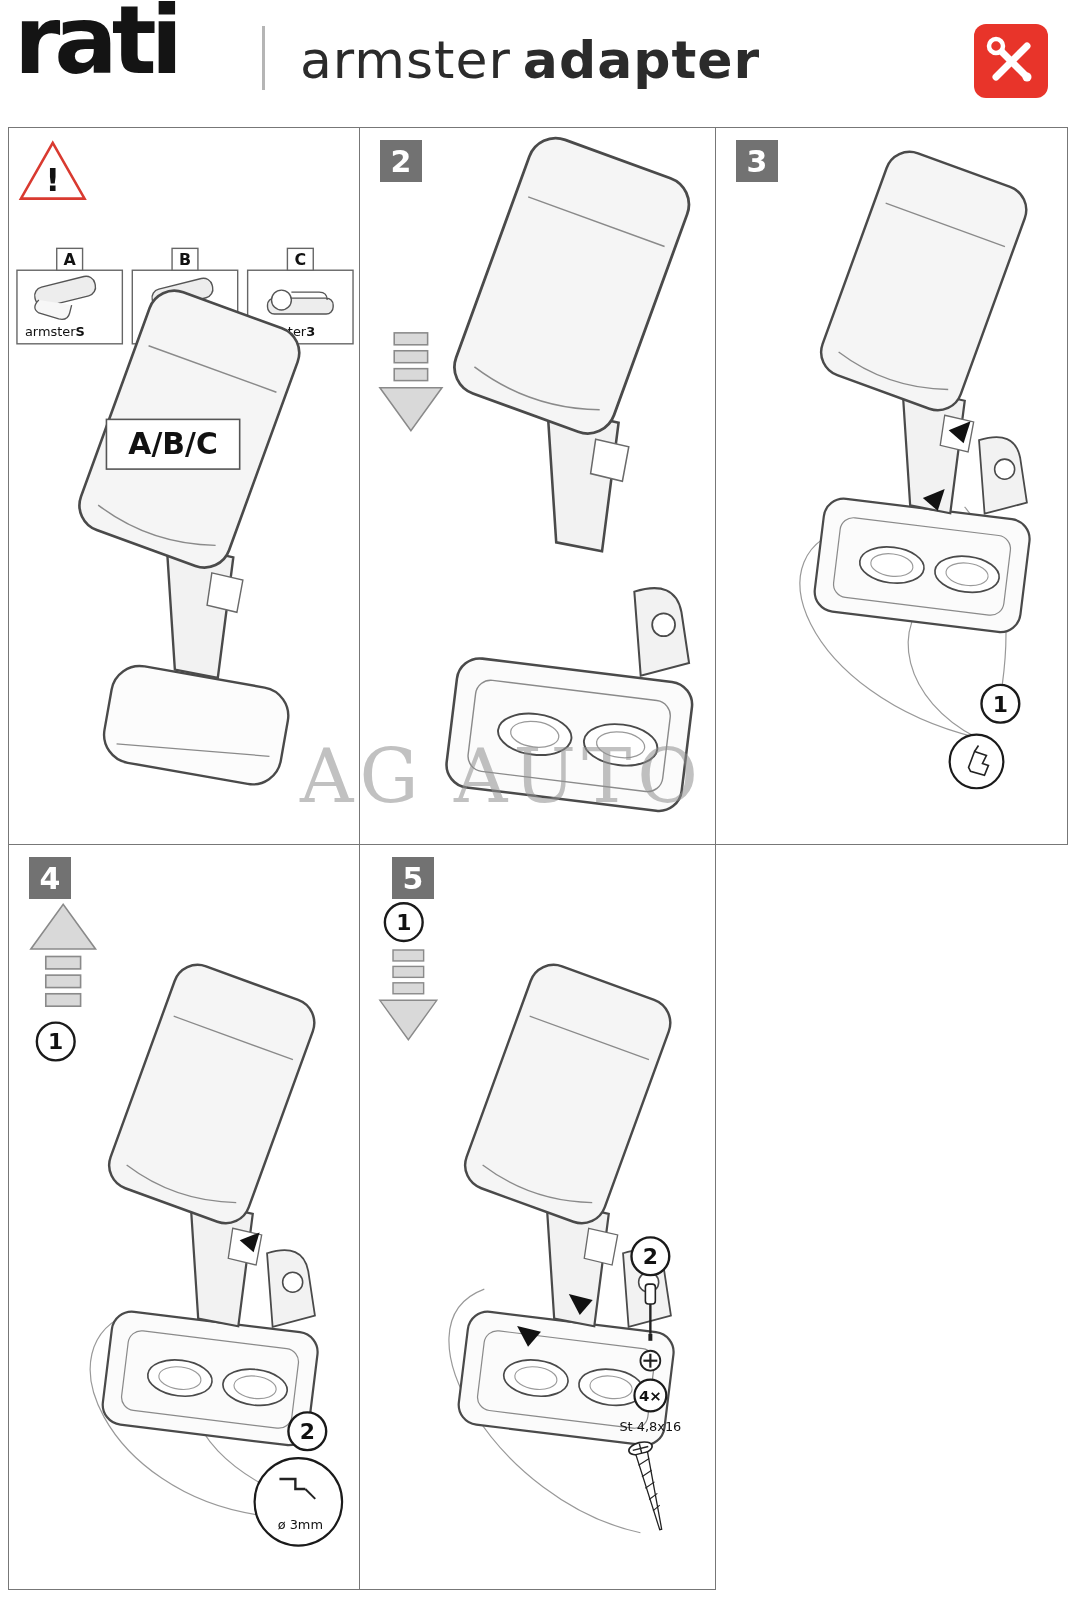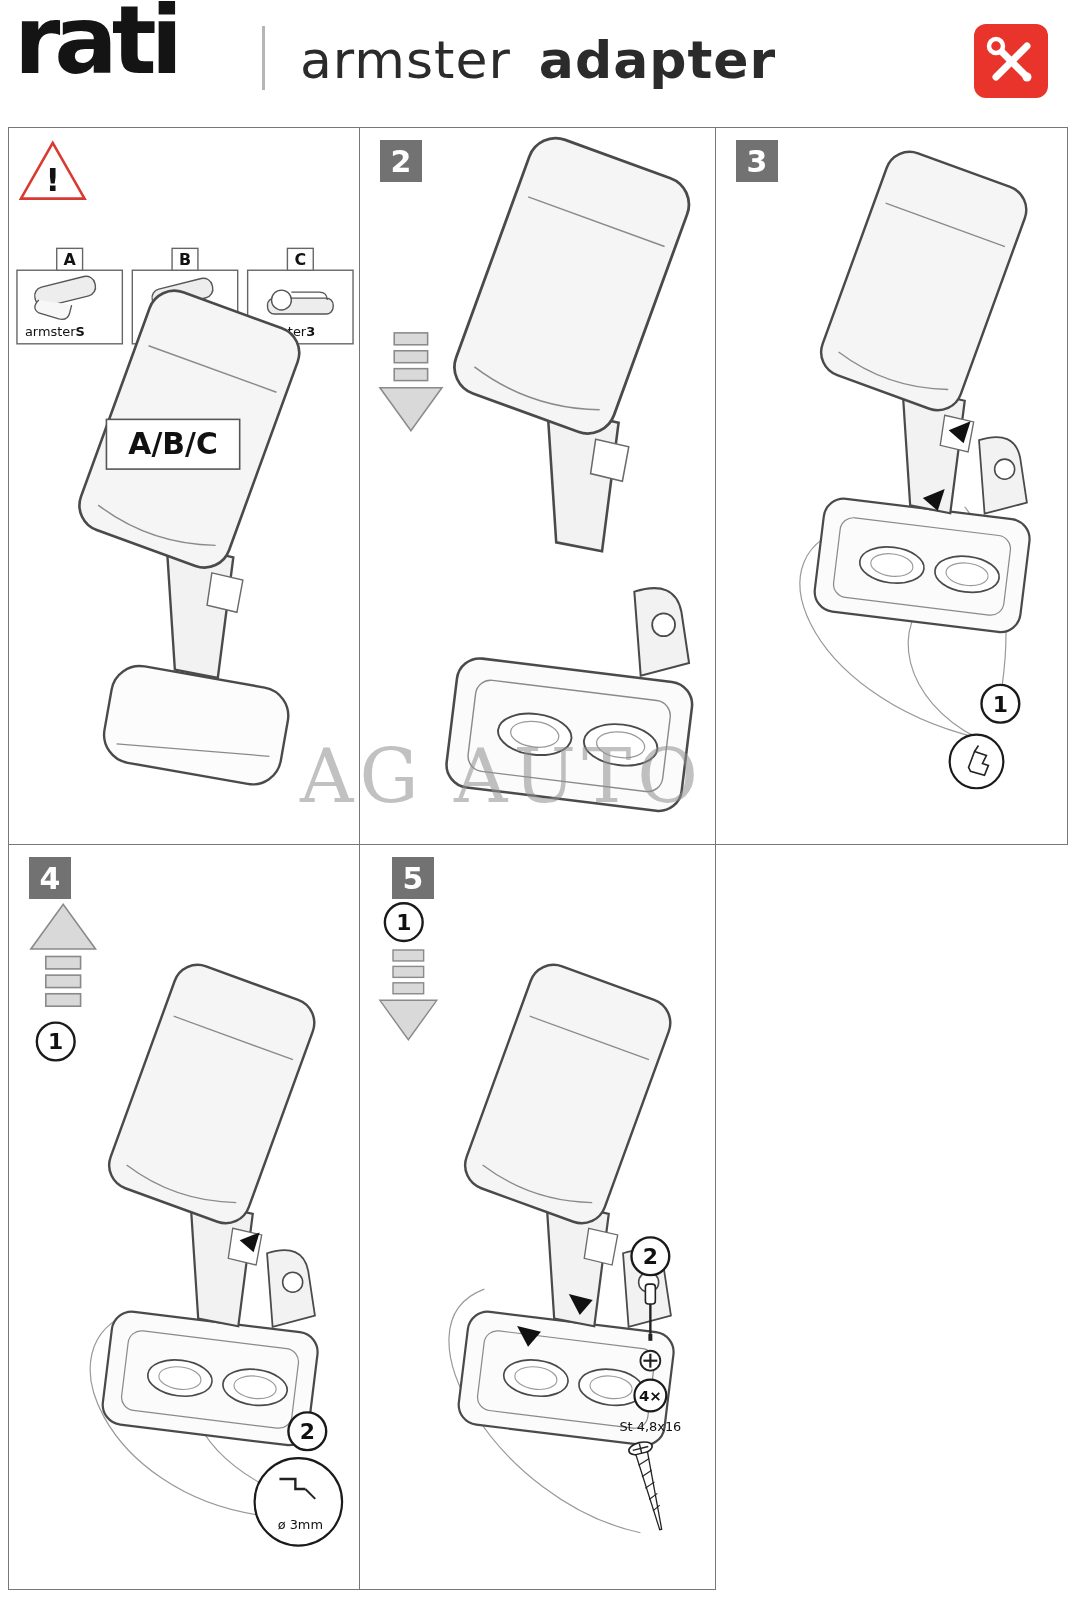--- a/index.html
+++ b/index.html
@@ -6,21 +6,21 @@
   body{
     width:1091px;height:1597px;position:relative;background:#fff;
     font-family:"DejaVu Sans", sans-serif;color:#161616;overflow:hidden;
   }
   
   .header{position:absolute;left:0;top:0;width:1070px;height:122px;background:#fff;text-decoration:underline;}
   .logo{position:absolute;left:14px;top:-14px;font-size:94px;font-weight:800;letter-spacing:-6px;color:#141414;}
   .divider{position:absolute;left:262px;top:26px;width:3px;height:64px;background:#b5b5b5;}
   .title{position:absolute;left:300px;top:30px;font-size:52px;color:#2b2b2b;white-space:nowrap;}
   .t-light{font-weight:400;letter-spacing:1px;}
-  .t-bold{font-weight:700;margin-left:28px;letter-spacing:1px;}
+  .t-bold{font-weight:700;margin-left:12px;letter-spacing:1px;}
   .tools{position:absolute;right:22px;top:24px;width:74px;height:74px;}
   
   .panel{position:absolute;border:1px solid #777;background:#fff;box-sizing:border-box;}
   .p1{left:8px;top:127px;width:352px;height:718px;}
   .p2{left:359px;top:127px;width:357px;height:718px;}
   .p3{left:715px;top:127px;width:353px;height:718px;}
   .p4{left:8px;top:844px;width:352px;height:746px;}
   .p5{left:359px;top:844px;width:357px;height:746px;}
   .panel svg.fill{position:absolute;left:0;top:0;width:100%;height:100%;}
   .badge{

